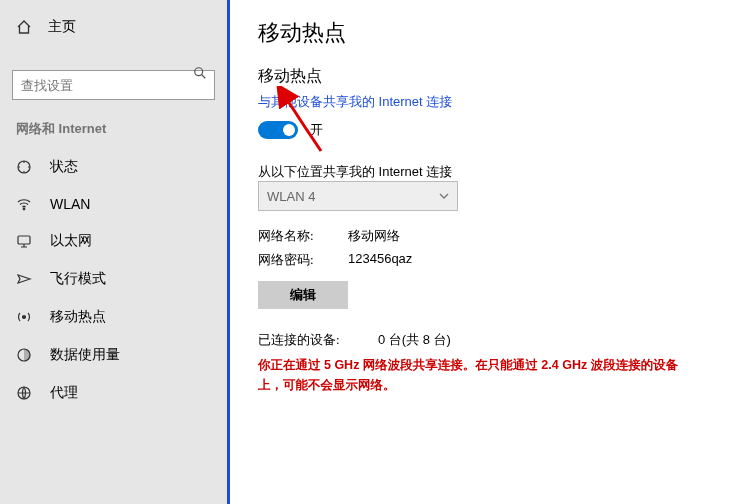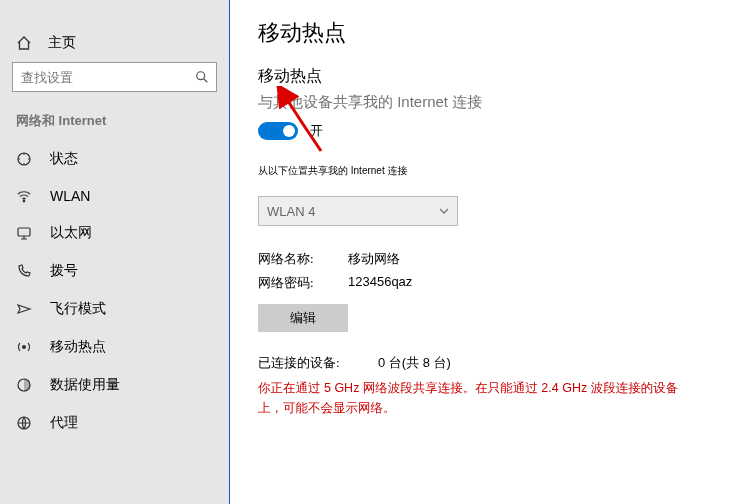--- a/index.html
+++ b/index.html
@@ -10,41 +10,42 @@
   background: #fff;
   width: 755px;
   height: 504px;
   overflow: hidden;
   position: relative;
 }
 .container { display: flex; height: 100%; }
 .sidebar {
   width: 230px;
   background: #e6e6e6;
-  border-right: 1px solid #1d4ed8;
+  border-right: 3px solid #1d4ed8;
   display: flex;
   flex-direction: column;
-  padding-top: 28px;
+  padding-top: 12px;
 }
 .home-row {
   display: flex;
   align-items: center;
   padding: 6px 16px 10px 16px;
   gap: 16px;
 }
 .home-row .icon { width: 16px; height: 16px; color: #333; }
 .search-wrap { padding: 0 12px 10px 12px; }
 .search-input {
   width: 100%;
   height: 30px;
   border: 1px solid #999;
   background: #fff;
   padding: 0 28px 0 8px;
   font-size: 13px;
   outline: none;
+  margin-top: 24px;
 }
 .search-rel { position: relative; }
 .search-icon {
   position: absolute;
   right: 8px;
   top: 50%;
   transform: translateY(-50%);
   width: 14px; height: 14px;
   color: #555;
 }
@@ -64,64 +65,65 @@
 }
 .nav-item .icon { width: 16px; height: 16px; color: #333; flex-shrink: 0; }
 .content {
   flex: 1;
   padding: 18px 28px;
   overflow-y: auto;
   position: relative;
 }
 h1.title { font-size: 22px; font-weight: 400; margin-bottom: 18px; }
 h2.subtitle { font-size: 16px; font-weight: 400; margin-bottom: 6px; }
-.desc { font-size: 15px; color: #737373; margin-bottom: 10px; }
+.desc { font-size: 13px; color: #1d4ed8; margin-bottom: 10px; }
 .toggle-row { display: flex; align-items: center; gap: 12px; margin-bottom: 24px; }
 .toggle {
   width: 40px; height: 18px;
   background: #0078d7;
   border-radius: 9px;
   position: relative;
   cursor: pointer;
 }
 .toggle::after {
   content: "";
   position: absolute;
   right: 3px; top: 3px;
   width: 12px; height: 12px;
   background: #fff;
   border-radius: 50%;
 }
 .toggle-label { font-size: 13px; }
-.field-label { font-size: 10px; margin-bottom: 18px; color: #000; }
+.field-label { font-size: 13px; margin-bottom: 0; color: #000; }
 .select-box {
   width: 200px; height: 30px;
   border: 1px solid #bbb;
   background: #eee;
   display: flex;
   align-items: center;
   justify-content: space-between;
   padding: 0 8px;
   color: #666;
-  margin-bottom: 24px;
+  margin-bottom: 16px;
   font-size: 13px;
 }
 .chevron { width: 10px; height: 10px; color: #777; }
 .info-row { display: flex; gap: 30px; font-size: 13px; margin-bottom: 6px; }
 .info-row .k { min-width: 60px; color: #000; font-family: Liberation Serif, serif; }
 .edit-btn {
   width: 90px; height: 28px;
   background: #ccc;
   border: none;
   margin-top: 6px;
   margin-bottom: 22px;
   cursor: pointer;
   font-size: 13px;
-}
-.warning { color: #c00; font-size: 12.5px; line-height: 1.6; max-width: 440px; margin-top:6px; }
+  font-weight: bold;
+}
+.warning { color: #c00; font-size: 12.5px; line-height: 1.6; max-width: 440px; margin-top:6px;font-weight:bold; }
 .arrow-overlay {
   position: absolute;
   left: 276px;
   top: 86px;
   pointer-events: none;
   z-index: 10;
 }
 svg { display: block; }
 </style>
 </head>
@@ -169,28 +171,20 @@
       <span>WLAN</span>
     </div>
     <div class="nav-item">
       <span class="icon">
           <svg viewBox="0 0 16 16" fill="none" stroke="currentColor" stroke-width="1.2">
             <rect x="2" y="3" width="12" height="8" rx="1"></rect>
             <path d="M5 14h6M8 11v3"></path>
           </svg>
         </span>
       <span>以太网</span>
-    </div>
-    <div class="nav-item">
-      <span class="icon">
-          <svg viewBox="0 0 16 16" fill="none" stroke="currentColor" stroke-width="1.2">
-            <path d="M3 3c0 6 4 10 10 10l1-3-3-1-1 1c-2-1-3-2-4-4l1-1-1-3z"></path>
-          </svg>
-        </span>
-      <span>拨号</span>
     </div>
     <div class="nav-item">
       <span class="icon">
           <svg viewBox="0 0 16 16" fill="none" stroke="currentColor" stroke-width="1.2">
             <path d="M14 8 2 12l2-4-2-4z"></path>
           </svg>
         </span>
       <span>飞行模式</span>
     </div>
     <div class="nav-item">

